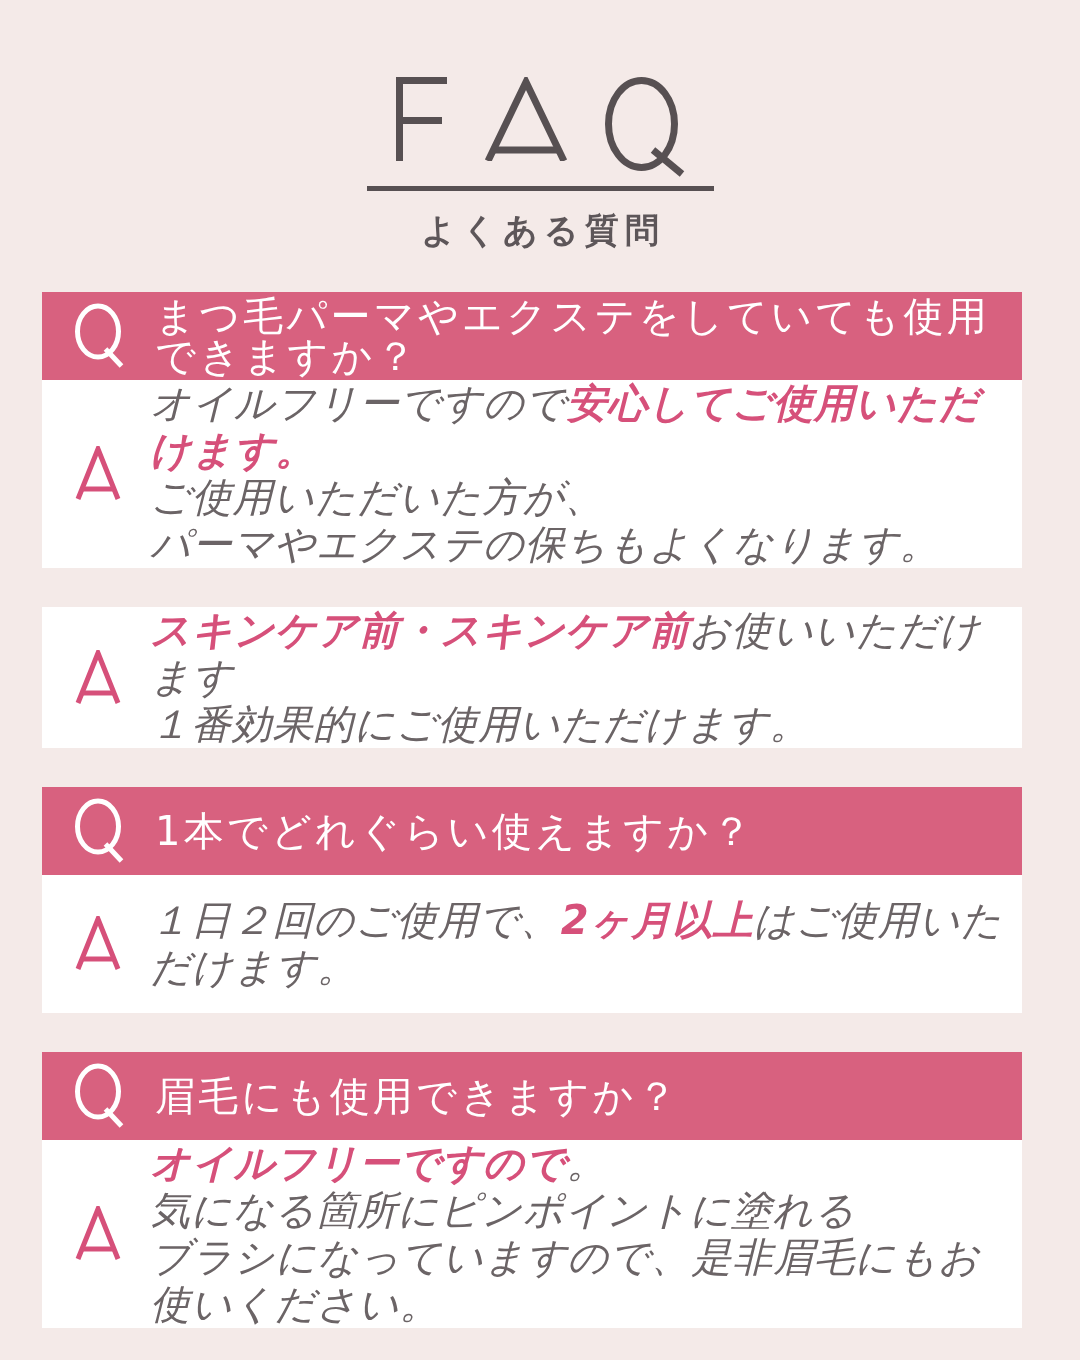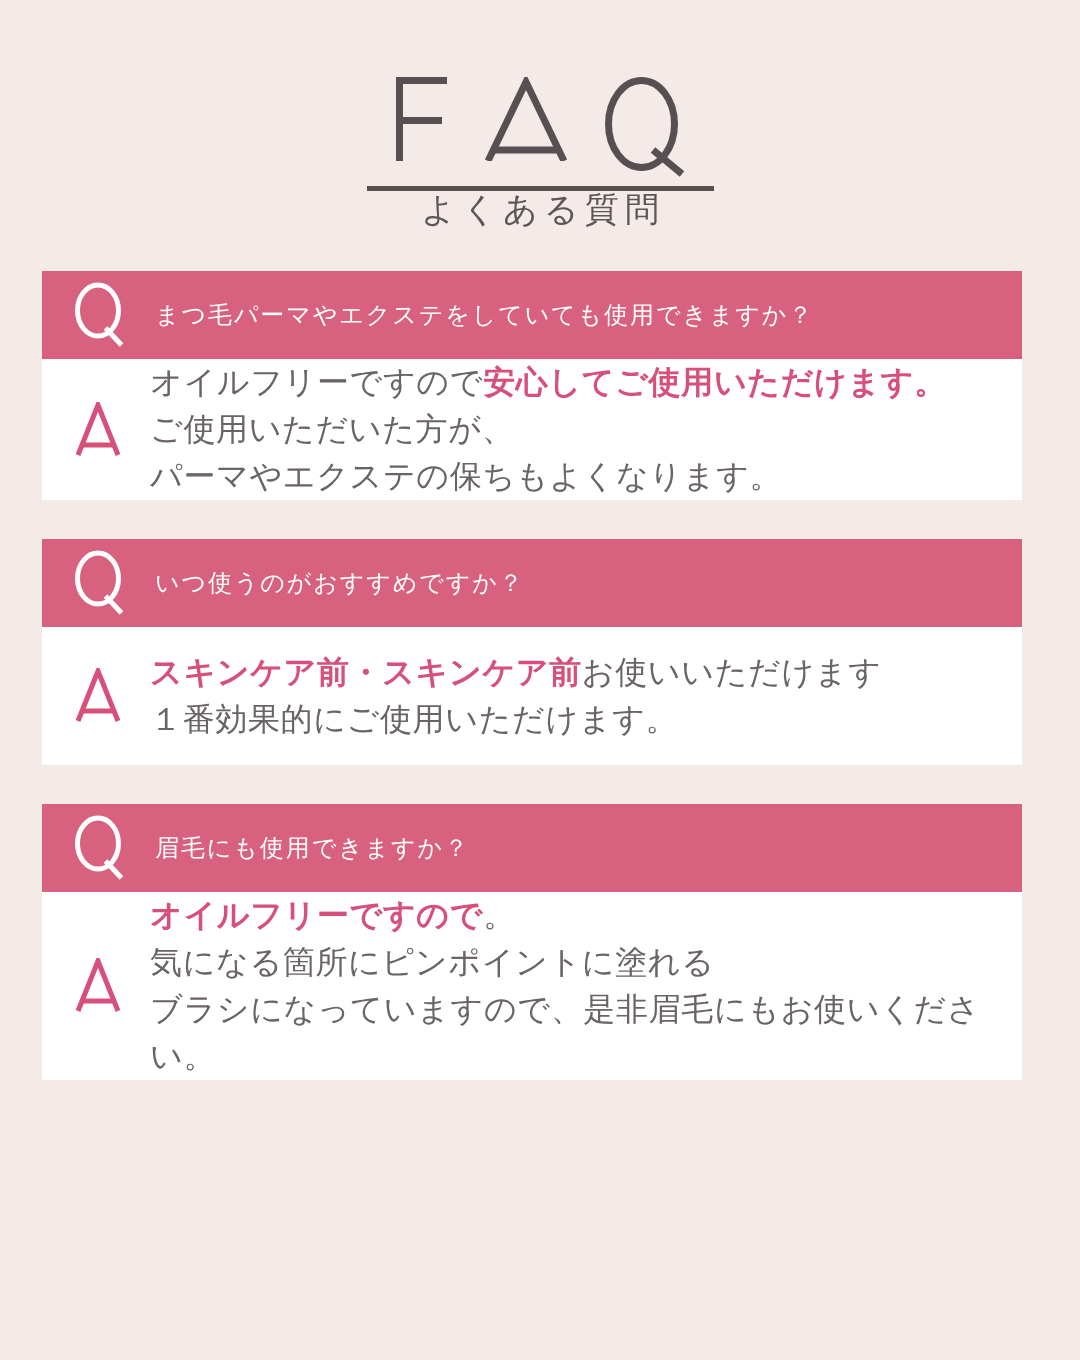--- a/index.html
+++ b/index.html
@@ -20,26 +20,27 @@
     height: 100px;
   }
   .title-letter { color: var(--title-gray, #575052); }
   .underline {
     width: 347px;
     height: 5px;
     background: var(--title-gray, #575052);
     margin: 9px auto 0 auto;
   }
   .subtitle {
+    margin-top: 21px;
     font-size: 34px;
     line-height: 36px;
     color: var(--subtitle-gray, #5d5659);
     letter-spacing: 0.18em;
     text-indent: 0.18em;
-    font-weight: 400;
+    font-weight: 700;
   }
   .faq-list {
     margin: 44px 58px 0 42px;
     display: flex;
     flex-direction: column;
     gap: 39px;
   }
   .q-bar {
     position: relative;
     height: 88px;
@@ -50,21 +51,21 @@
   .q-badge {
     position: absolute;
     left: 32px;
     top: 11px;
     color: var(--q-letter, #ffffff);
   }
   .q-text {
     margin: 0;
     padding-left: 113px;
     padding-right: 16px;
-    font-size: 24px;
+    font-size: 40px;
     font-weight: 400;
     color: var(--q-letter, #ffffff);
     letter-spacing: 0.08em;
     line-height: 1;
   }
   .a-box {
     position: relative;
     min-height: 138px;
     background: var(--answer-bg, #ffffff);
     display: flex;
@@ -75,25 +76,26 @@
   .a-badge {
     position: absolute;
     left: 33px;
     top: 50%;
     transform: translateY(-50%);
     color: var(--accent-pink, #d6507a);
   }
   .a-lines { padding-left: 108px; padding-right: 16px; }
   .a-line {
     margin: 0;
-    font-size: 32px;
+    font-size: 40px;
     line-height: 47px;
     color: var(--body-gray, #6b6466);
     letter-spacing: 0.02em;
     font-weight: 400;
+    font-style: italic;
   }
   .accent {
     color: var(--accent-pink, #d6507a);
     font-weight: bold;
   }
 </style>
 </head>
 <body>
 
 <header class="header">
@@ -130,39 +132,50 @@
       </svg>
       <div class="a-lines">
           <p class="a-line"><span class="plain">オイルフリーですので</span><span class="accent">安心してご使用いただけます。</span></p>
           <p class="a-line"><span class="plain">ご使用いただいた方が、</span></p>
           <p class="a-line"><span class="plain">パーマやエクステの保ちもよくなります。</span></p>
         </div>
     </div>
   </article>
 
   <article class="faq-item">
-    <header class="q-bar">
-      <svg class="q-badge" width="50" height="66" viewBox="0 0 50 66" xmlns="http://www.w3.org/2000/svg" aria-label="Q">
-        <ellipse cx="24" cy="28.5" rx="20.5" ry="25.5" fill="none" stroke="currentColor" stroke-width="5"></ellipse>
-        <path d="M31.5 46 L47.5 63" fill="none" stroke="currentColor" stroke-width="5"></path>
-      </svg>
-      <h2 class="q-text">いつ使うのがおすすめですか？</h2>
-    </header>
     <div class="a-box">
       <svg class="a-badge" width="46" height="56" viewBox="0 0 46 56" xmlns="http://www.w3.org/2000/svg" aria-label="A">
         <path d="M3 53 L23 3 L43 53" fill="none" stroke="currentColor" stroke-width="5" stroke-linejoin="miter"></path>
         <path d="M7.5 43 H38.5" fill="none" stroke="currentColor" stroke-width="5"></path>
       </svg>
       <div class="a-lines">
           <p class="a-line"><span class="accent">スキンケア前・スキンケア前</span><span class="plain">お使いいただけます</span></p>
           <p class="a-line"><span class="plain">１番効果的にご使用いただけます。</span></p>
         </div>
     </div>
   </article>
 
+  <article class="faq-item">
+    <header class="q-bar">
+      <svg class="q-badge" width="50" height="66" viewBox="0 0 50 66" xmlns="http://www.w3.org/2000/svg" aria-label="Q">
+        <ellipse cx="24" cy="28.5" rx="20.5" ry="25.5" fill="none" stroke="currentColor" stroke-width="5"></ellipse>
+        <path d="M31.5 46 L47.5 63" fill="none" stroke="currentColor" stroke-width="5"></path>
+      </svg>
+      <h2 class="q-text">1本でどれぐらい使えますか？</h2>
+    </header>
+    <div class="a-box">
+      <svg class="a-badge" width="46" height="56" viewBox="0 0 46 56" xmlns="http://www.w3.org/2000/svg" aria-label="A">
+        <path d="M3 53 L23 3 L43 53" fill="none" stroke="currentColor" stroke-width="5" stroke-linejoin="miter"></path>
+        <path d="M7.5 43 H38.5" fill="none" stroke="currentColor" stroke-width="5"></path>
+      </svg>
+      <div class="a-lines">
+          <p class="a-line"><span class="plain">１日２回のご使用で、</span><span class="accent">2ヶ月以上</span><span class="plain">はご使用いただけます。</span></p>
+        </div>
+    </div>
+  </article>
 
   <article class="faq-item">
     <header class="q-bar">
       <svg class="q-badge" width="50" height="66" viewBox="0 0 50 66" xmlns="http://www.w3.org/2000/svg" aria-label="Q">
         <ellipse cx="24" cy="28.5" rx="20.5" ry="25.5" fill="none" stroke="currentColor" stroke-width="5"></ellipse>
         <path d="M31.5 46 L47.5 63" fill="none" stroke="currentColor" stroke-width="5"></path>
       </svg>
       <h2 class="q-text">眉毛にも使用できますか？</h2>
     </header>
     <div class="a-box">

